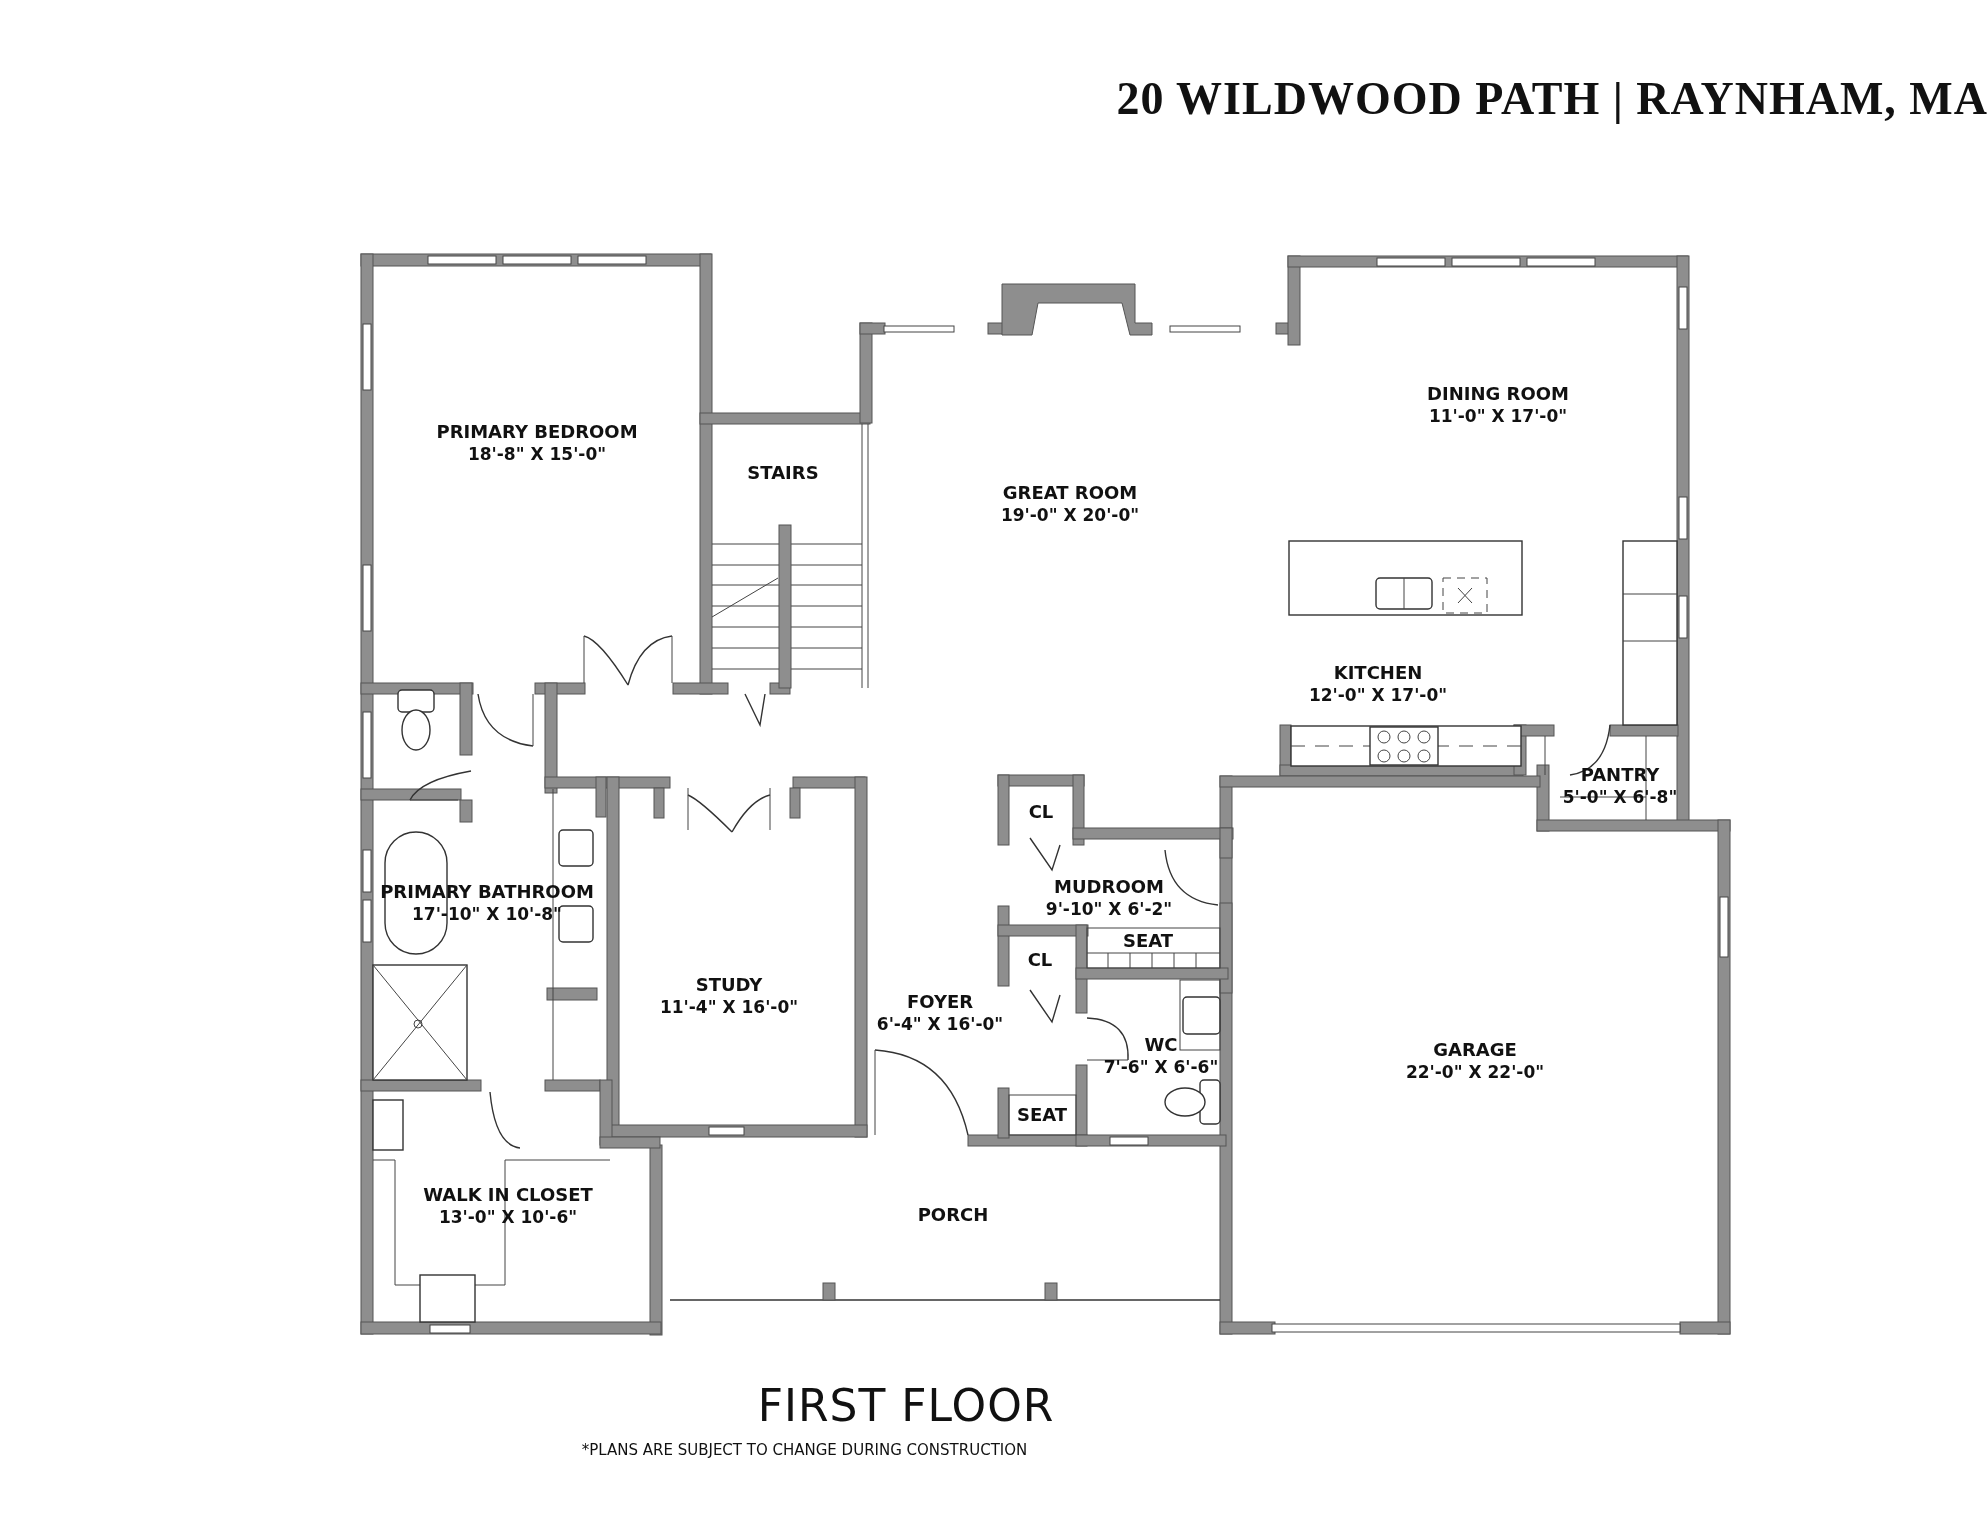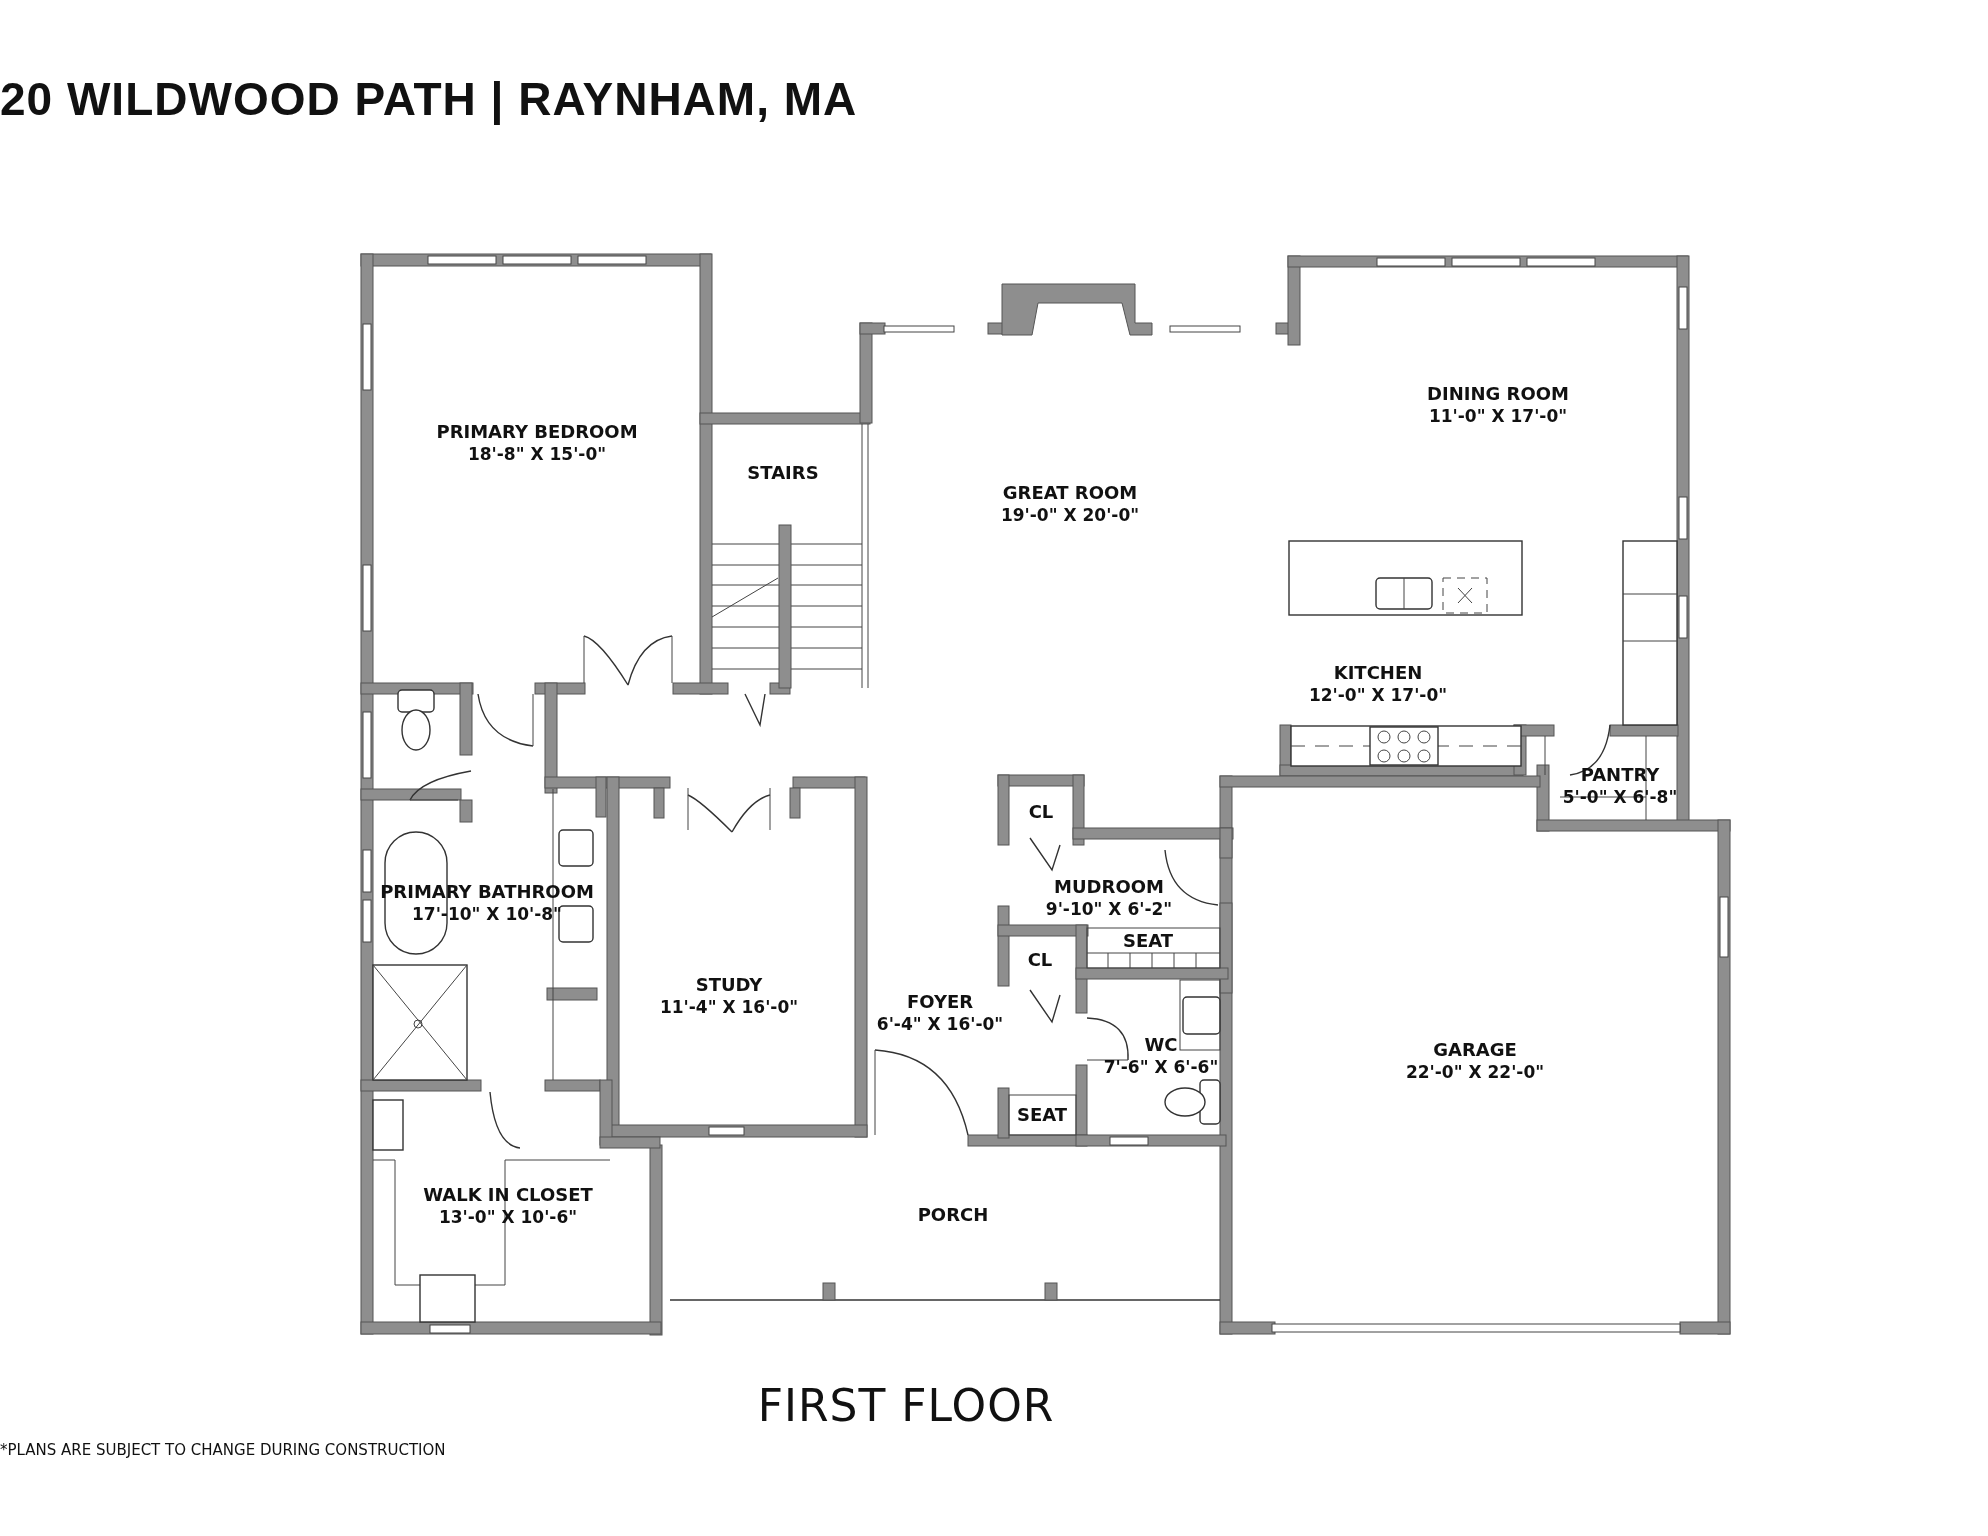--- a/index.html
+++ b/index.html
@@ -1,19 +1,19 @@
 <!DOCTYPE html>
 <html><head>
   <meta charset="utf-8">
   <style>
     html, body { margin: 0; padding: 0; background: #ffffff; }
     body { width: 1988px; height: 1536px; position: relative; overflow: hidden; font-family: "DejaVu Sans", sans-serif; }
-    .title { position: absolute; top: 72px; left: 0; width: 1988px; text-align: left; font-family: Liberation Sans, sans-serif; font-weight: bold; font-size: 46px; color: #111; letter-spacing: 1px; }
+    .title { position: absolute; top: 72px; left: 0; width: 1988px; text-align: right; font-family: Liberation Serif, serif; font-weight: bold; font-size: 46px; color: #111; letter-spacing: 1px; }
     .floor-label { position: absolute; top: 1380px; left: 0; width: 1812px; text-align: center; font-family: "DejaVu Sans", sans-serif; font-size: 44px; color: #111; letter-spacing: 1px; }
-    .disclaimer { position: absolute; top: 1441px; left: 0; width: 1609px; text-align: left; font-family: "DejaVu Sans", sans-serif; font-size: 15px; color: #111; }
+    .disclaimer { position: absolute; top: 1441px; left: 0; width: 1609px; text-align: center; font-family: "DejaVu Sans", sans-serif; font-size: 15px; color: #111; }
     svg#plan { position: absolute; left: 0; top: 0; }
     .wall { fill: #8e8e8e; stroke: #555; stroke-width: 1; }
     .line { fill: none; stroke: #333; stroke-width: 1.4; }
     .thin { fill: none; stroke: #444; stroke-width: 1; }
     .win { fill: #fff; stroke: #444; stroke-width: 1; }
     .fix { fill: #fff; stroke: #333; stroke-width: 1.4; }
     .rname { font-family: "DejaVu Sans", sans-serif; font-weight: bold; font-size: 18px; fill: #111; text-anchor: middle; }
     .rdim { font-family: "DejaVu Sans", sans-serif; font-weight: bold; font-size: 17px; fill: #111; text-anchor: middle; }
   </style>
 </head>

